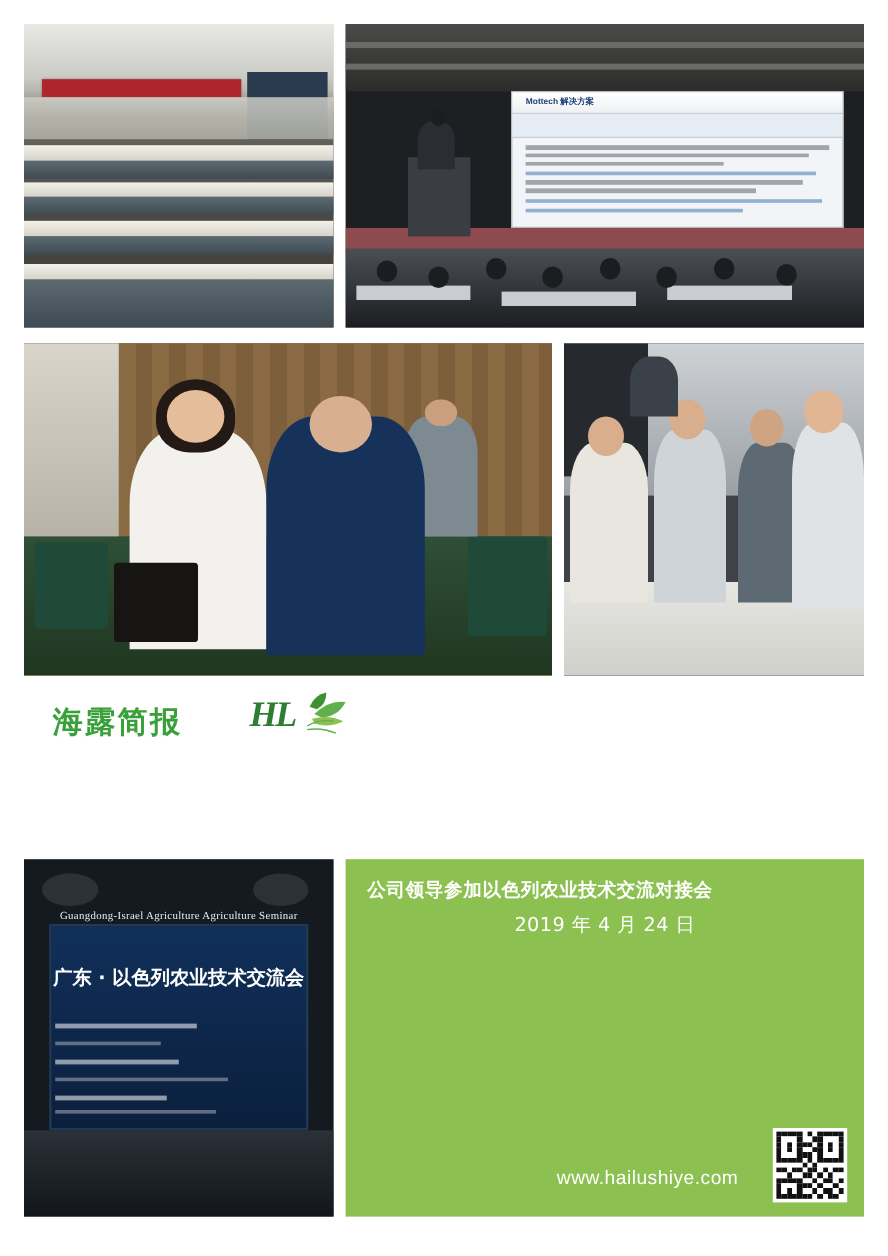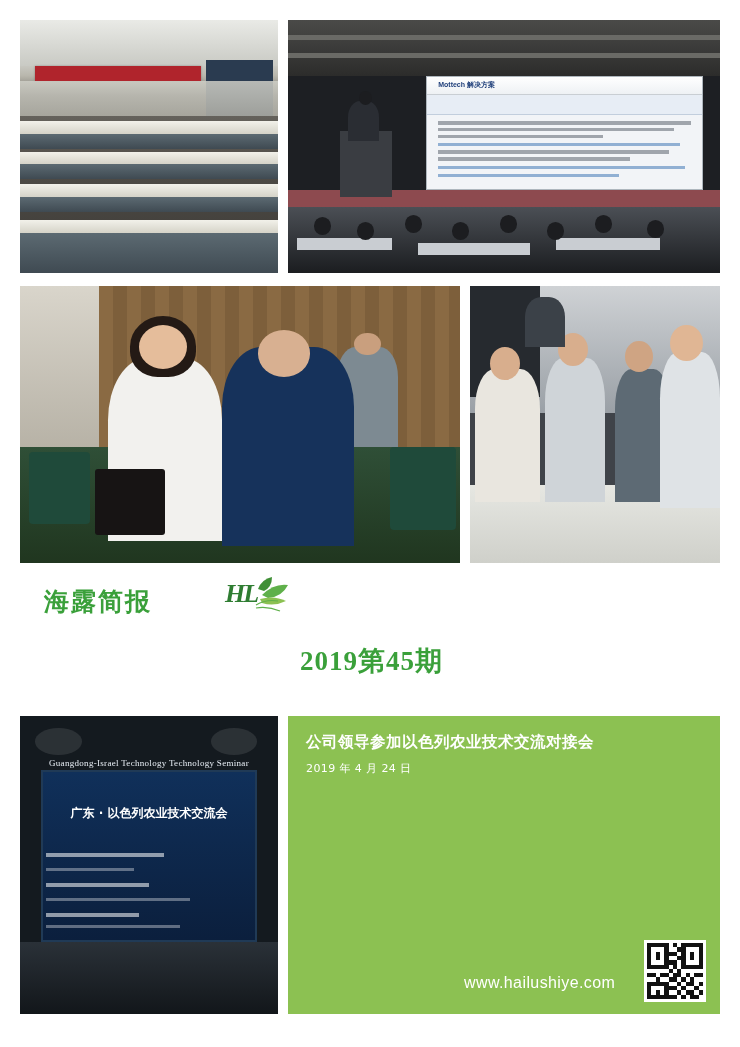--- a/index.html
+++ b/index.html
@@ -111,42 +111,42 @@
 
   
   #photo-stage-screen { left:20px; top:716px; width:258px; height:298px;
     background:#141a1f; }
   #photo-stage-screen .bigscreen { left:8%; top:18%; width:84%; height:58%;
     background:linear-gradient(#10305a,#0b1f3d); border:2px solid #203a56; }
   #photo-stage-screen .sctitle { position:absolute; left:6%; top:14%;
     width:88%; color:#e8eef5; font-size:9px; font-family:"Liberation Serif",serif;
     text-align:center; letter-spacing:.3px; }
   #photo-stage-screen .sctitle2 { position:absolute; left:6%; top:30%;
-    width:88%; color:#ffffff; font-size:12px; text-align:center; font-weight:bold; }
+    width:88%; color:#ffffff; font-size:16px; text-align:center; font-weight:bold; }
   #photo-stage-screen .scline { position:absolute; left:10%; height:4px;
     background:rgba(255,255,255,.55); }
   #photo-stage-screen .scline.small { background:rgba(255,255,255,.35); height:3px; }
   #photo-stage-screen .stagefloor { left:0; top:76%; width:100%; height:24%;
     background:linear-gradient(#2a3138,#12161a); }
   #photo-stage-screen .spot { position:absolute; border-radius:50%;
     background:rgba(255,255,255,.10); }
 
   
   .title-area { position:absolute; left:0; top:573px; width:740px; height:140px; }
   .dept {
     position:absolute; left:44px; top:12px;
     font-size:25px; color:#3aa03a; font-weight:bold;
     font-family:"Liberation Serif", serif; letter-spacing:2px;
   }
   .logo-mark {
     position:absolute; left:200px; top:2px; width:110px; height:48px;
   }
   .logo-hl {
-    position:absolute; left:25px; top:4px;
-    font-size:26px; color:#2f7d32; font-family:"Liberation Serif", serif;
+    position:absolute; left:8px; top:4px;
+    font-size:30px; color:#2f7d32; font-family:"Liberation Serif", serif;
     font-style:italic; font-weight:bold; letter-spacing:-2px;
   }
   .headline {
     position:absolute; left:44px; top:52px;
     font-size:48px; color:#3aa03a; font-weight:bold;
     font-family:"Liberation Serif", serif; letter-spacing:4px;
   }
   .issue {
     position:absolute; left:300px; top:70px;
     font-size:27px; color:#3aa03a; font-weight:bold;
@@ -159,21 +159,21 @@
     background:#8cc152;
     color:#ffffff;
     padding:16px 18px 10px 18px;
   }
   .article h2 {
     margin:0 0 8px 0;
     font-size:15.5px; font-weight:bold; letter-spacing:.5px;
     font-family:Liberation Mono, monospace;
   }
   .article .date {
-    margin:0 0 8px 0; font-size:11px; letter-spacing:.4px;
+    margin:0 0 8px 0; font-size:16px; letter-spacing:.4px;text-align:center;
   }
   .article p.body {
     margin:0; font-size:13.4px; line-height:1.62;
     text-indent:2em; text-align:justify;
   }
   .article .url {
     position:absolute; left:176px; bottom:22px;
     font-size:16px; color:#ffffff; letter-spacing:.4px;
     font-family:"Liberation Sans", sans-serif;
   }
@@ -288,26 +288,25 @@
           <path d="M62 20 q12 -12 26 -10 q-6 12 -20 13 z"></path>
           <path d="M60 24 q14 -4 26 2 q-12 6 -24 2 z" fill="#8cc152"></path>
           <path d="M58 14 q4 -10 14 -12 q0 10 -8 14 z" fill="#3f8f35"></path>
         </g>
         <g stroke="#5fb04a" stroke-width="1.2" fill="none">
           <path d="M56 30 q10 -6 22 -4"></path>
           <path d="M56 33 q12 -2 24 3"></path>
         </g>
       </svg>
     </div>
-    <div class="issue">2019第45期</div>
   </div>
 
   <div class="photo" id="photo-stage-screen">
     <div class="layer bigscreen"></div>
-    <div class="sctitle">Guangdong-Israel Technology Technology Seminar</div>
+    <div class="sctitle">Guangdong-Israel Agriculture Agriculture Seminar</div>
     <div class="sctitle2">广东 · 以色列农业技术交流会</div>
     <div class="scline" style="top:46%;width:46%"></div>
     <div class="scline small" style="top:51%;width:34%"></div>
     <div class="scline" style="top:56%;width:40%"></div>
     <div class="scline small" style="top:61%;width:56%"></div>
     <div class="scline" style="top:66%;width:36%"></div>
     <div class="scline small" style="top:70%;width:52%"></div>
     <div class="scline small" style="top:78%;width:12%;left:44%"></div>
     <div class="layer stagefloor"></div>
     <div class="spot" style="left:6%;top:4%;width:18%;height:9%"></div>

